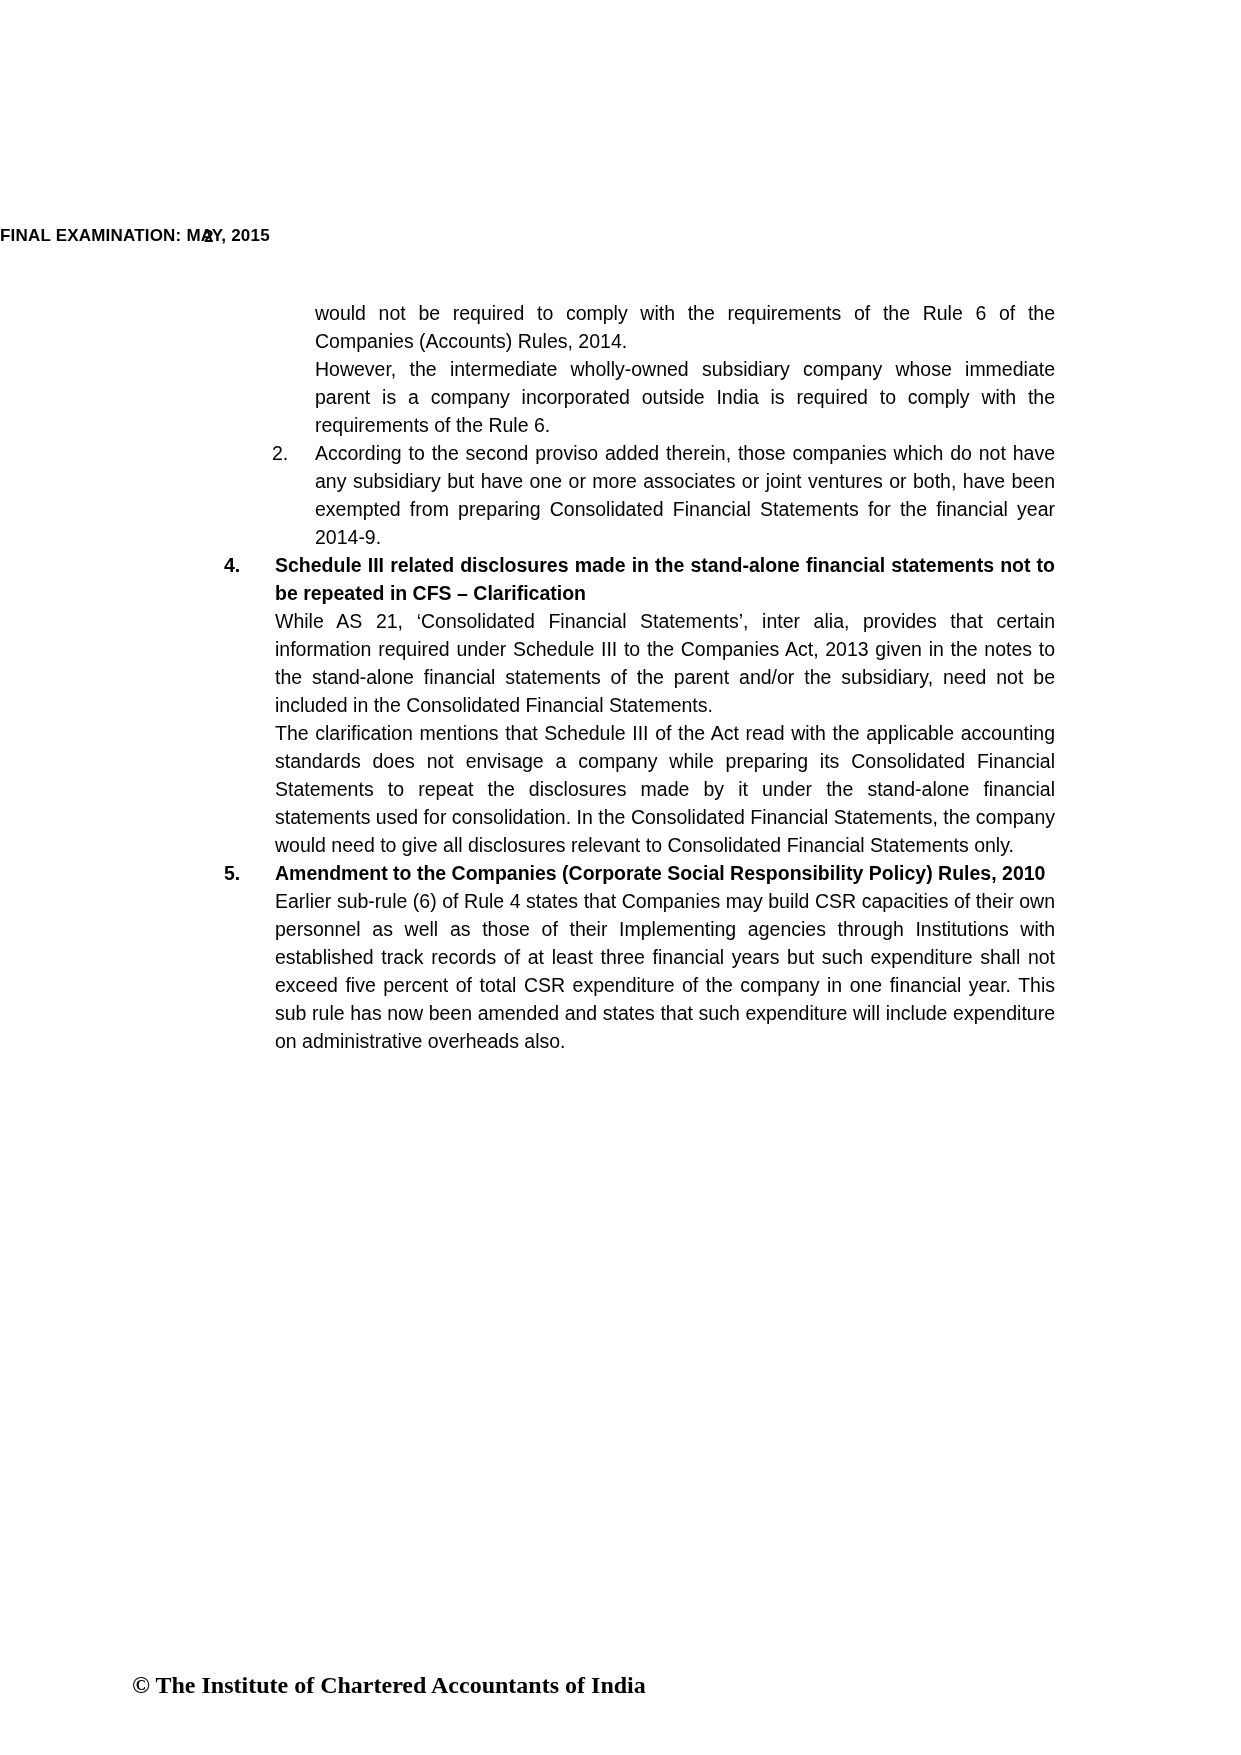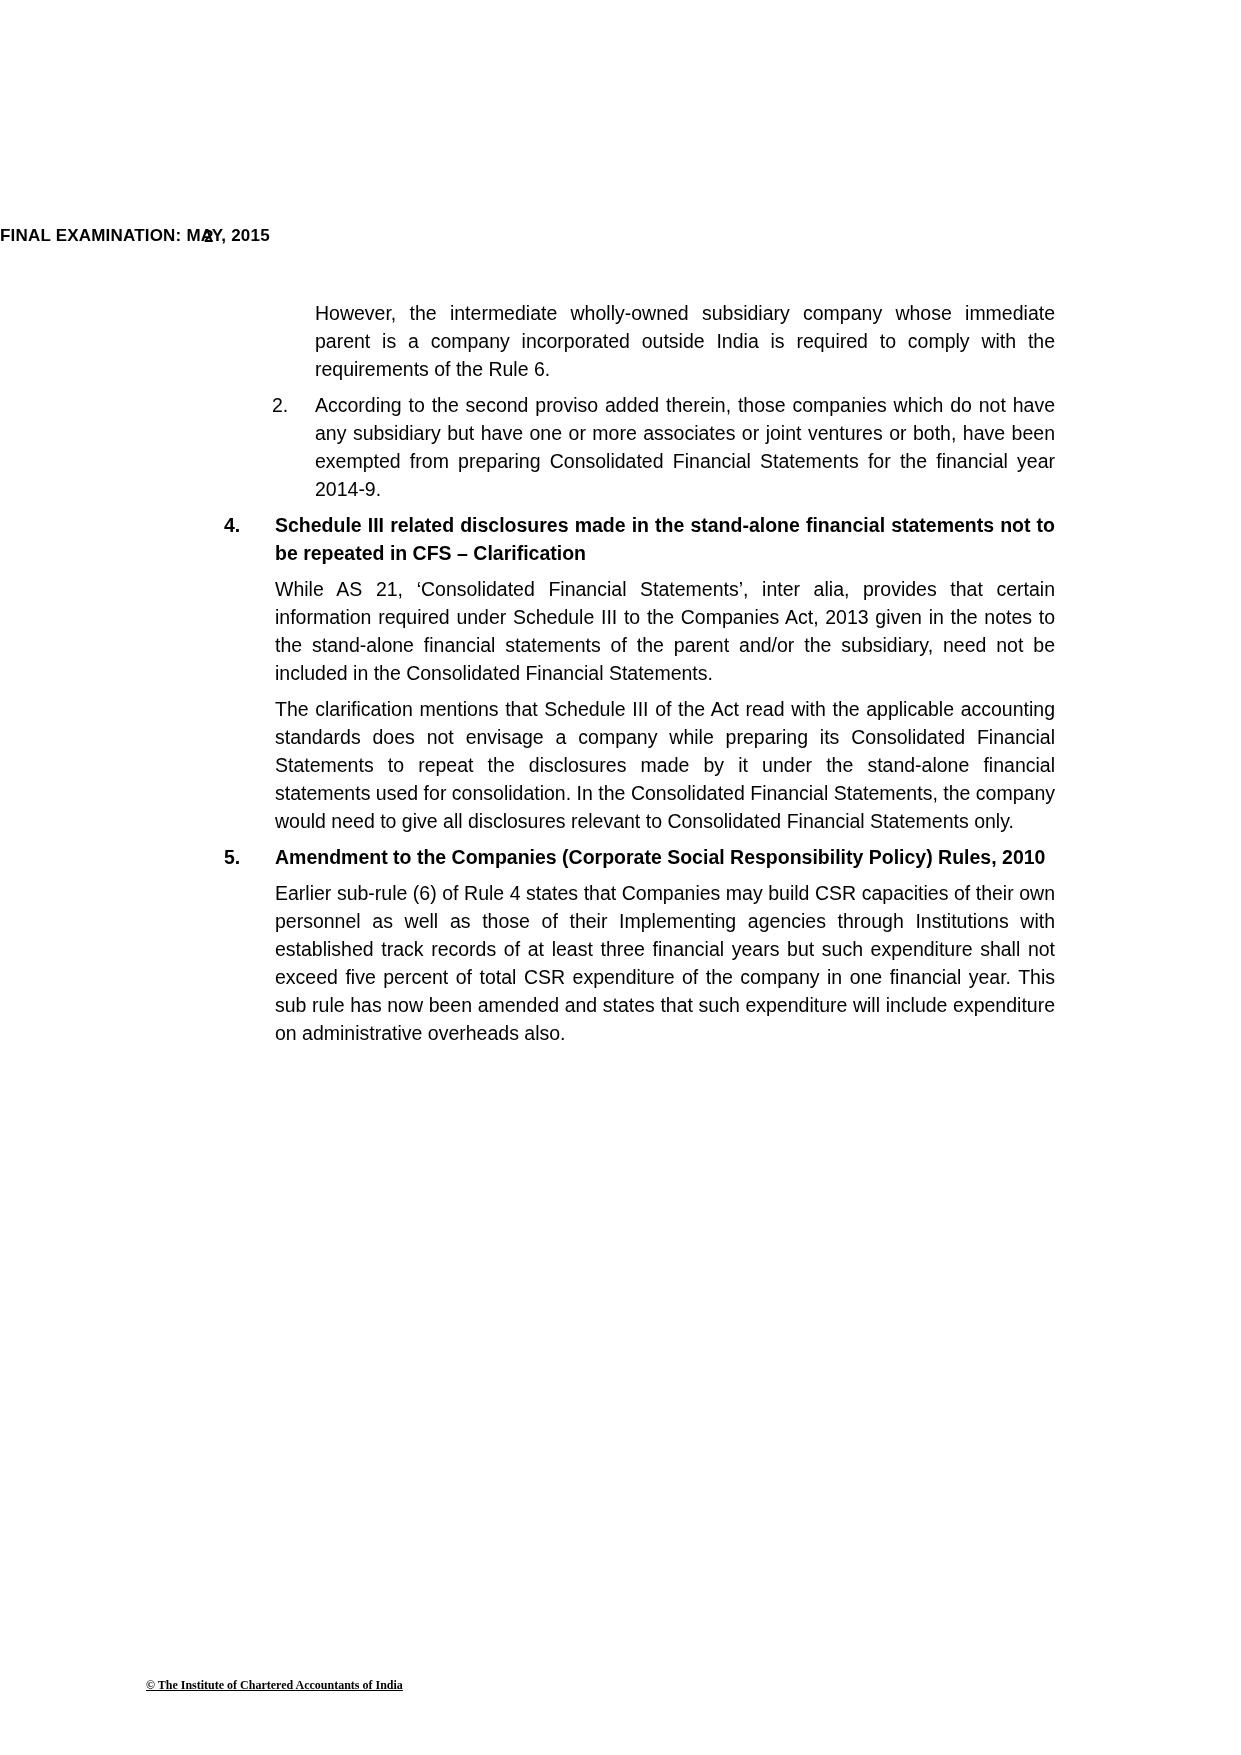--- a/index.html
+++ b/index.html
@@ -29,50 +29,52 @@
     left: 224px;
     top: 299px;
     width: 831px;
   }
   .block {
     position: relative;
     font-size: 19.5px;
     line-height: 28px;
     text-align: justify;
   }
-  .block + .block { margin-top: 8px; }
+  .block + .block { margin-top: 0; }
   .block .num { position: absolute; top: 0; left: 0; }
   .block.level-1 { padding-left: 51px; }
   .block.level-1 .num { left: 0; }
   .block.level-2 { padding-left: 91px; }
   .block.level-2 .num { left: 48px; }
   .block.kind-heading { font-weight: bold; }
   sup { font-size: 60%; line-height: 0; vertical-align: super; }
   .footer {
     position: absolute;
-    left: 146px;
+    left: 132px;
     top: 1672px;
     font-family: "Liberation Serif", serif;
     font-weight: bold;
-    font-size: 12px;
+    font-size: 24px;
     line-height: 26px;
-    text-decoration: underline;
   }
 </style>
 </head>
 <body>
 
 <div class="page">
 
   <div class="header">
     <span class="page-number">2</span>
     <div class="header-title">FINAL EXAMINATION: MAY, 2015</div>
   </div>
 
   <div class="doc" id="doc-blocks">
+      <div class="block kind-para level-2">
+        <div class="text">would not be required to comply with the requirements of the Rule 6 of the Companies (Accounts) Rules, 2014.</div>
+      </div>
       <div class="block kind-para level-2">
         <div class="text">However, the intermediate wholly-owned subsidiary company whose immediate parent is a company incorporated outside India is required to comply with the requirements of the Rule 6.</div>
       </div>
       <div class="block kind-numbered level-2">
         <span class="num">2.</span>
         <div class="text">According to the second proviso added therein, those companies which do not have any subsidiary but have one or more associates or joint ventures or both, have been exempted from preparing Consolidated Financial Statements for the financial year 2014-9.</div>
       </div>
       <div class="block kind-heading level-1">
         <span class="num">4.</span>
         <div class="text">Schedule III related disclosures made in the stand-alone financial statements not to be repeated in CFS – Clarification</div>

